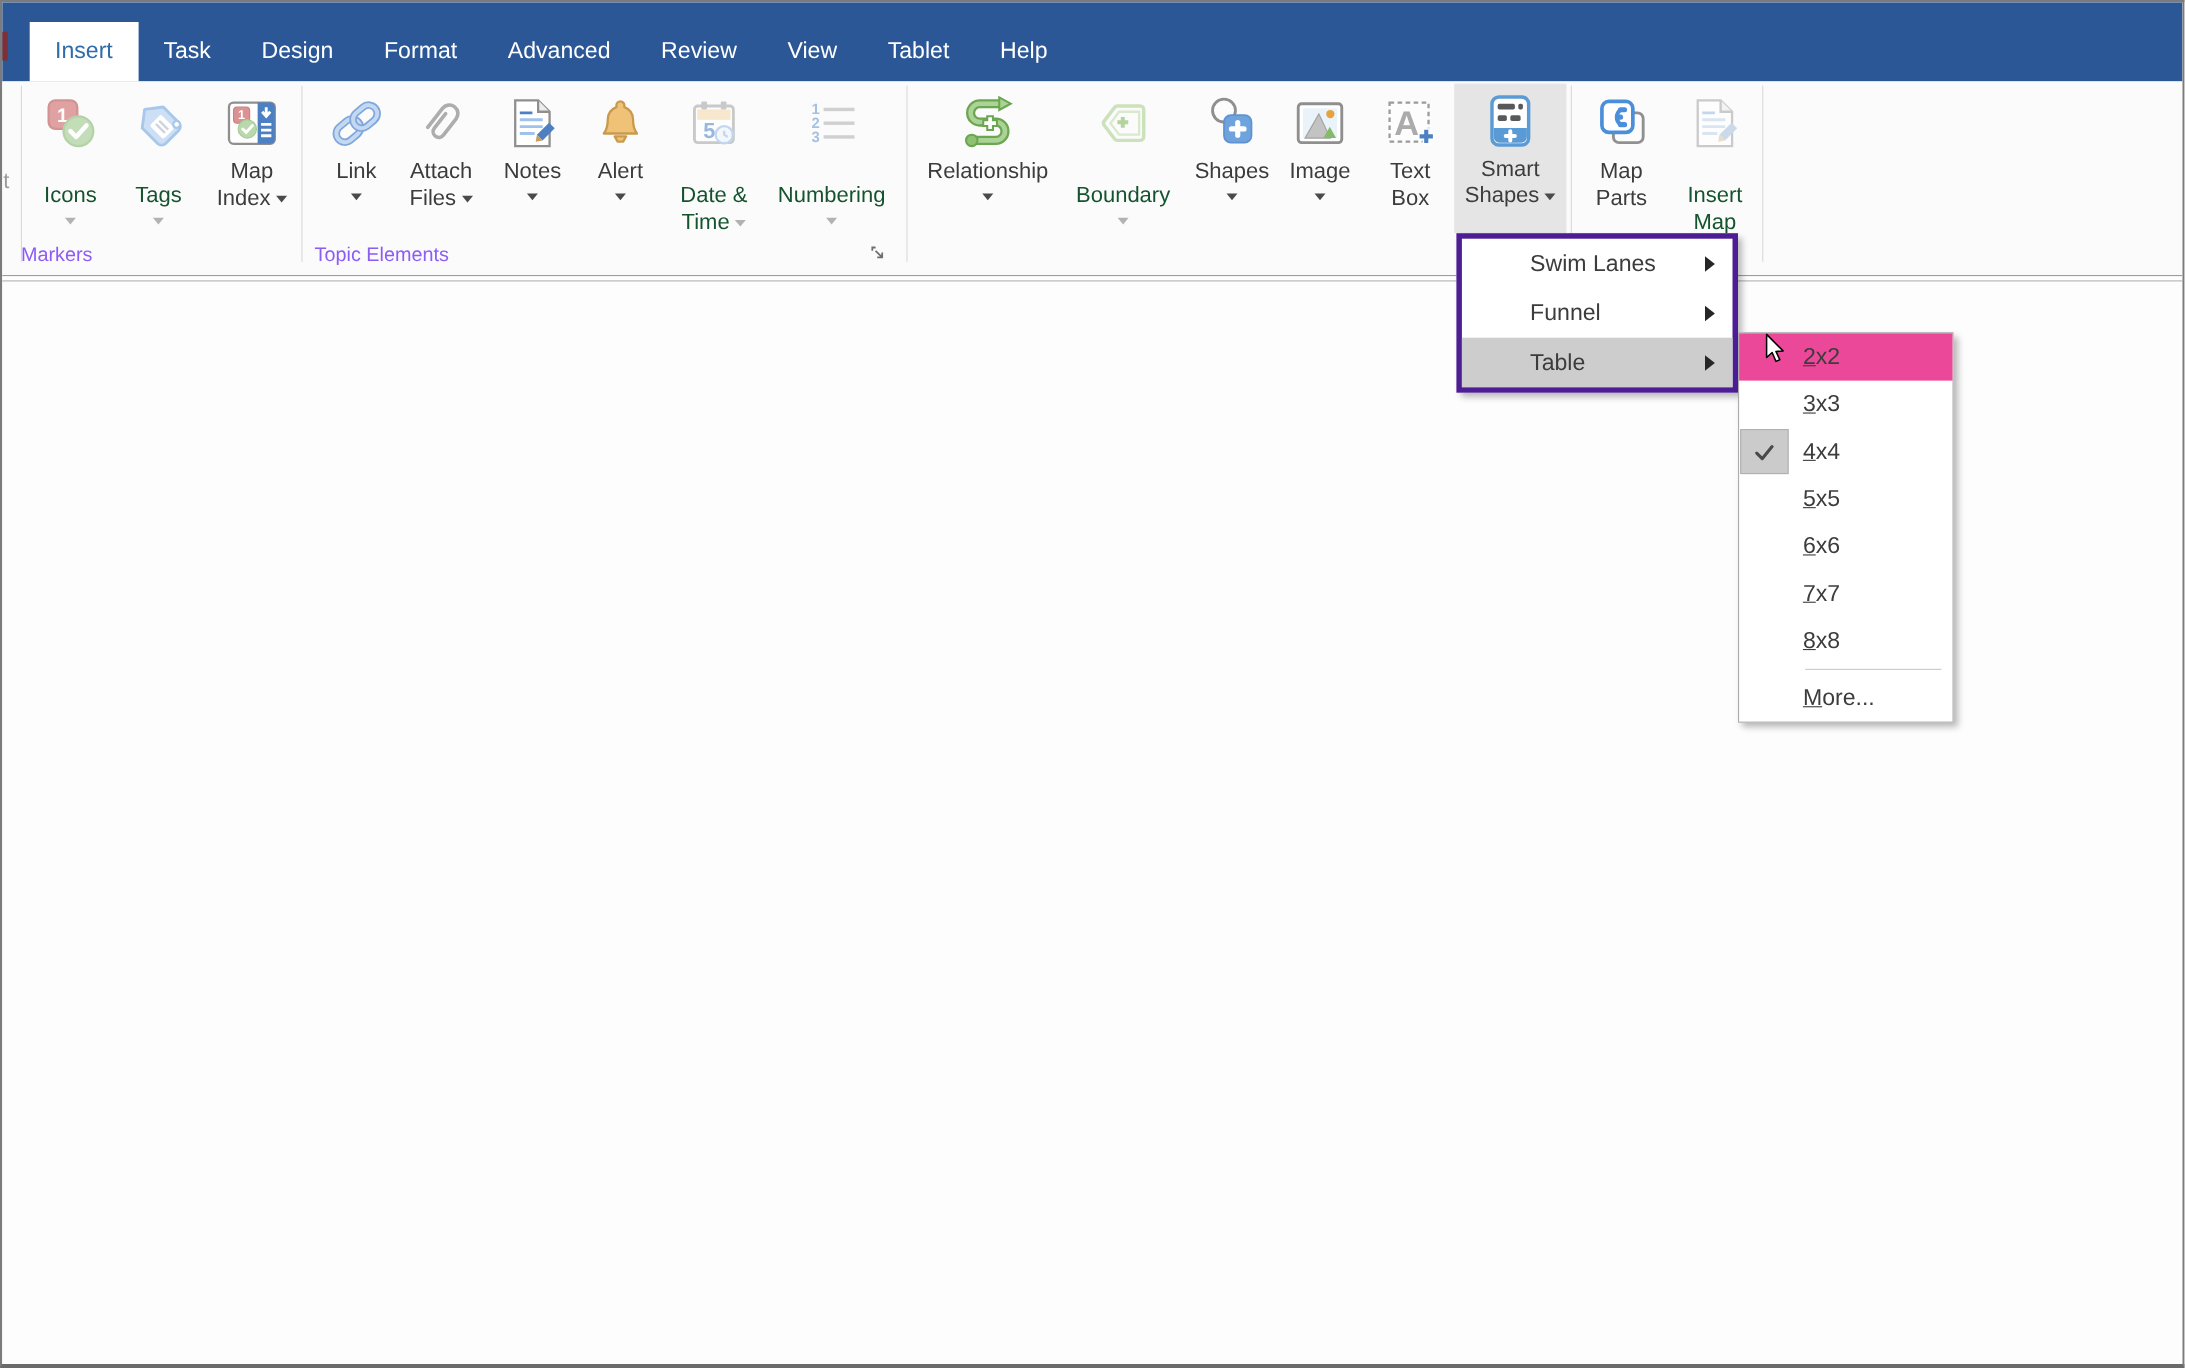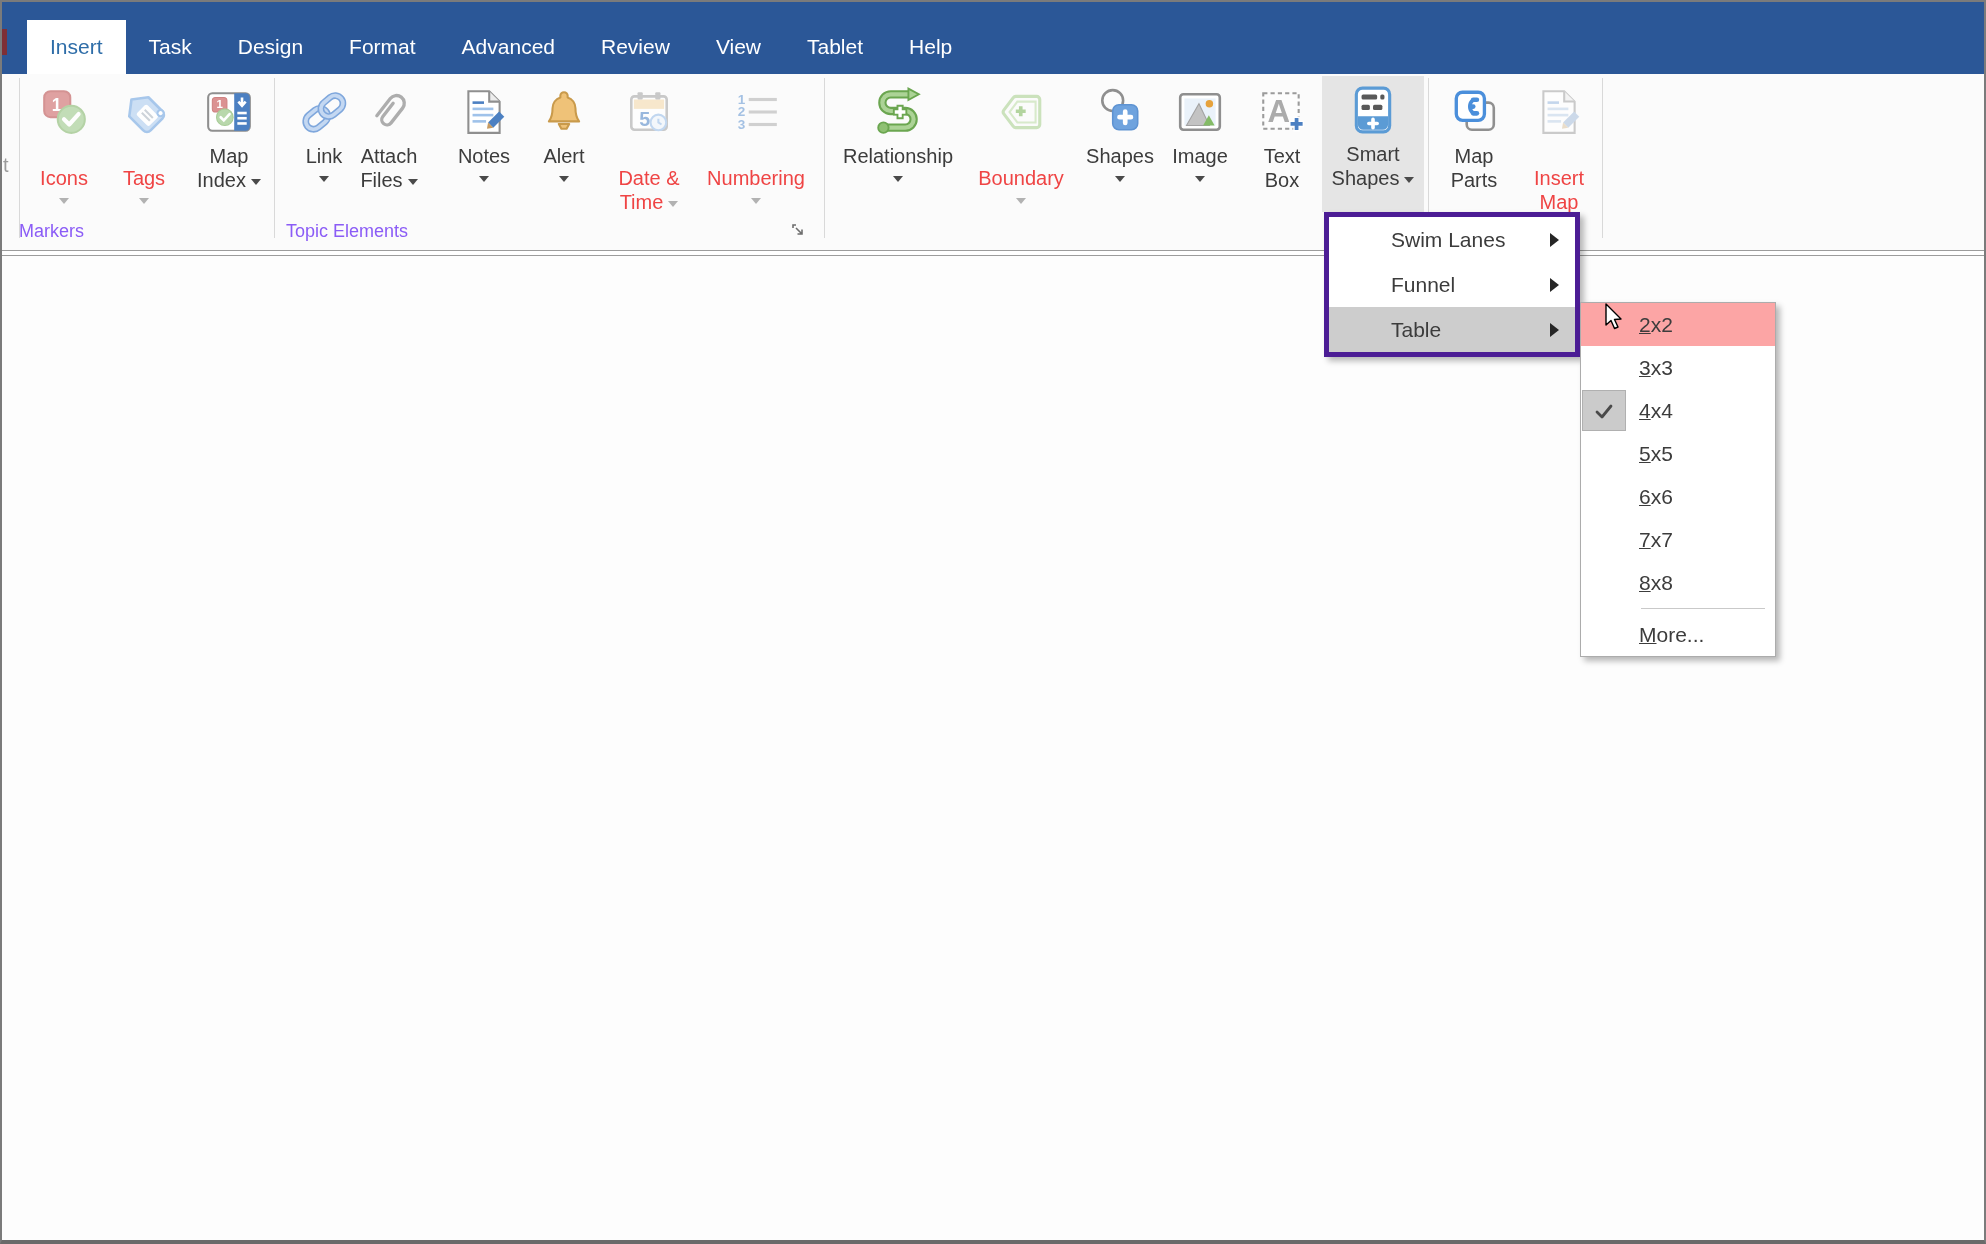--- a/index.html
+++ b/index.html
@@ -12,21 +12,21 @@
   .tab{height:54px;line-height:54px;padding:0 23px;color:#FFFFFF;font-size:21px;white-space:nowrap;cursor:default;}
   .tab.active{background:#FFFFFF;color:#2E6DA8;}
   
   .ribbon{position:absolute;left:0;top:72px;width:100%;height:176px;background:#FBFBFB;}
   .vsep{position:absolute;top:4px;height:160px;width:1px;background:#D9D9D9;}
   .clip-label{position:absolute;left:1px;top:80px;color:#9B9B9B;font-size:20px;}
   .rbtn{position:absolute;top:4px;height:140px;display:flex;flex-direction:column;align-items:center;cursor:default;}
   .rbtn.hlbtn{top:2px;height:136px;background:#e5e5e5;}
   .ric{margin-top:6px;height:56px;display:flex;align-items:center;justify-content:center;}
   .rlab{margin-top:4px;font-size:20px;line-height:24px;color:#3C3C3C;text-align:center;white-space:nowrap;}
-  .rlab.dim{color:#ef4444;margin-top:26px;}
+  .rlab.dim{color:#14532d;margin-top:26px;}
   .caret{display:inline-block;width:0;height:0;border-left:5px solid transparent;
          border-right:5px solid transparent;border-top:6px solid #4A4A4A;}
   .caret.below{margin-top:8px;}
   .caret.inline{margin-left:5px;margin-bottom:2px;}
   .caret.dim{border-top-color:#B2B2B2;}
   .group-label{position:absolute;bottom:8px;text-align:left;font-size:18px;color:#8b5cf6;}
   .launcher{position:absolute;left:788px;top:148px;width:18px;height:18px;cursor:default;}
   
   .ribbon-edge{position:absolute;left:0;top:248px;width:100%;height:4px;background:#FFFFFF;
                border-top:1px solid #9C9C9C;border-bottom:1px solid #9C9C9C;}
@@ -35,21 +35,21 @@
   .menu1{position:absolute;left:1322px;top:210px;width:256px;background:#FFFFFF;border:5px solid #4c1d95;
          box-sizing:border-box;box-shadow:4px 4px 6px rgba(0,0,0,0.28);}
   .m1row{height:45px;display:flex;align-items:center;padding:0 16px 0 62px;cursor:default;}
   .m1row.hl{background:#CDCDCD;gap:44px;}
   .m1label{font-size:21px;color:#3C3C3C;}
   .m1arrow{margin-left:auto;width:0;height:0;border-top:7px solid transparent;
            border-bottom:7px solid transparent;border-left:9px solid #262626;}
   .menu2{position:absolute;left:1578px;top:300px;width:196px;background:#FFFFFF;border:1px solid #ACACAC;
          box-sizing:border-box;box-shadow:4px 4px 6px rgba(0,0,0,0.28);}
   .m2row{height:43px;display:flex;align-items:center;cursor:default;}
-  .m2row.hl{background:#fca5a5;}
+  .m2row.hl{background:#ec4899;}
   .m2icon{width:46px;height:41px;flex:none;display:flex;align-items:center;justify-content:center;}
   .checked-box{width:44px;height:41px;background:#CBCBCB;border:1px solid #B0B0B0;box-sizing:border-box;
                display:flex;align-items:center;justify-content:center;}
   .m2label{font-size:21px;color:#3C3C3C;margin-left:12px;}
   .m2label u{text-decoration-thickness:1px;}
   .m2sep{height:9px;display:flex;align-items:center;}
   .m2sep div{margin-left:60px;margin-right:10px;flex:1;border-top:1px solid #C9C9C9;}
   .cursor{position:absolute;left:1602px;top:301px;z-index:50;}
 </style>
 </head>
@@ -135,21 +135,21 @@
             <rect x="3" y="17" width="23" height="15" rx="7.5" stroke="#C4D8F2" stroke-width="3.5"></rect>
             <rect x="22" y="17" width="23" height="15" rx="7.5" stroke="#7FA7DC" stroke-width="6.5"></rect>
             <rect x="22" y="17" width="23" height="15" rx="7.5" stroke="#C4D8F2" stroke-width="3.5"></rect>
           </g>
         </svg>
         </span>
       <span class="rlab"><span>Link</span></span>
       <span class="caret below"></span>
     </div>
 
-    <div class="rbtn" style="left:346px;width:82px">
+    <div class="rbtn" style="left:358px;width:82px">
       <span class="ric">
         <svg viewBox="0 0 48 48" width="50" height="50">
           <g transform="rotate(38 24 24)">
             <path d="M17 34 V13 a7.5 7.5 0 0 1 15 0 V31 a5 5 0 0 1 -10 0 V15" fill="none" stroke="#ADADAD" stroke-width="3.2" stroke-linecap="round"></path>
           </g>
         </svg>
         </span>
       <span class="rlab"><span>Attach</span><br>
         <span>Files</span><span class="caret inline"></span></span>
     </div>

